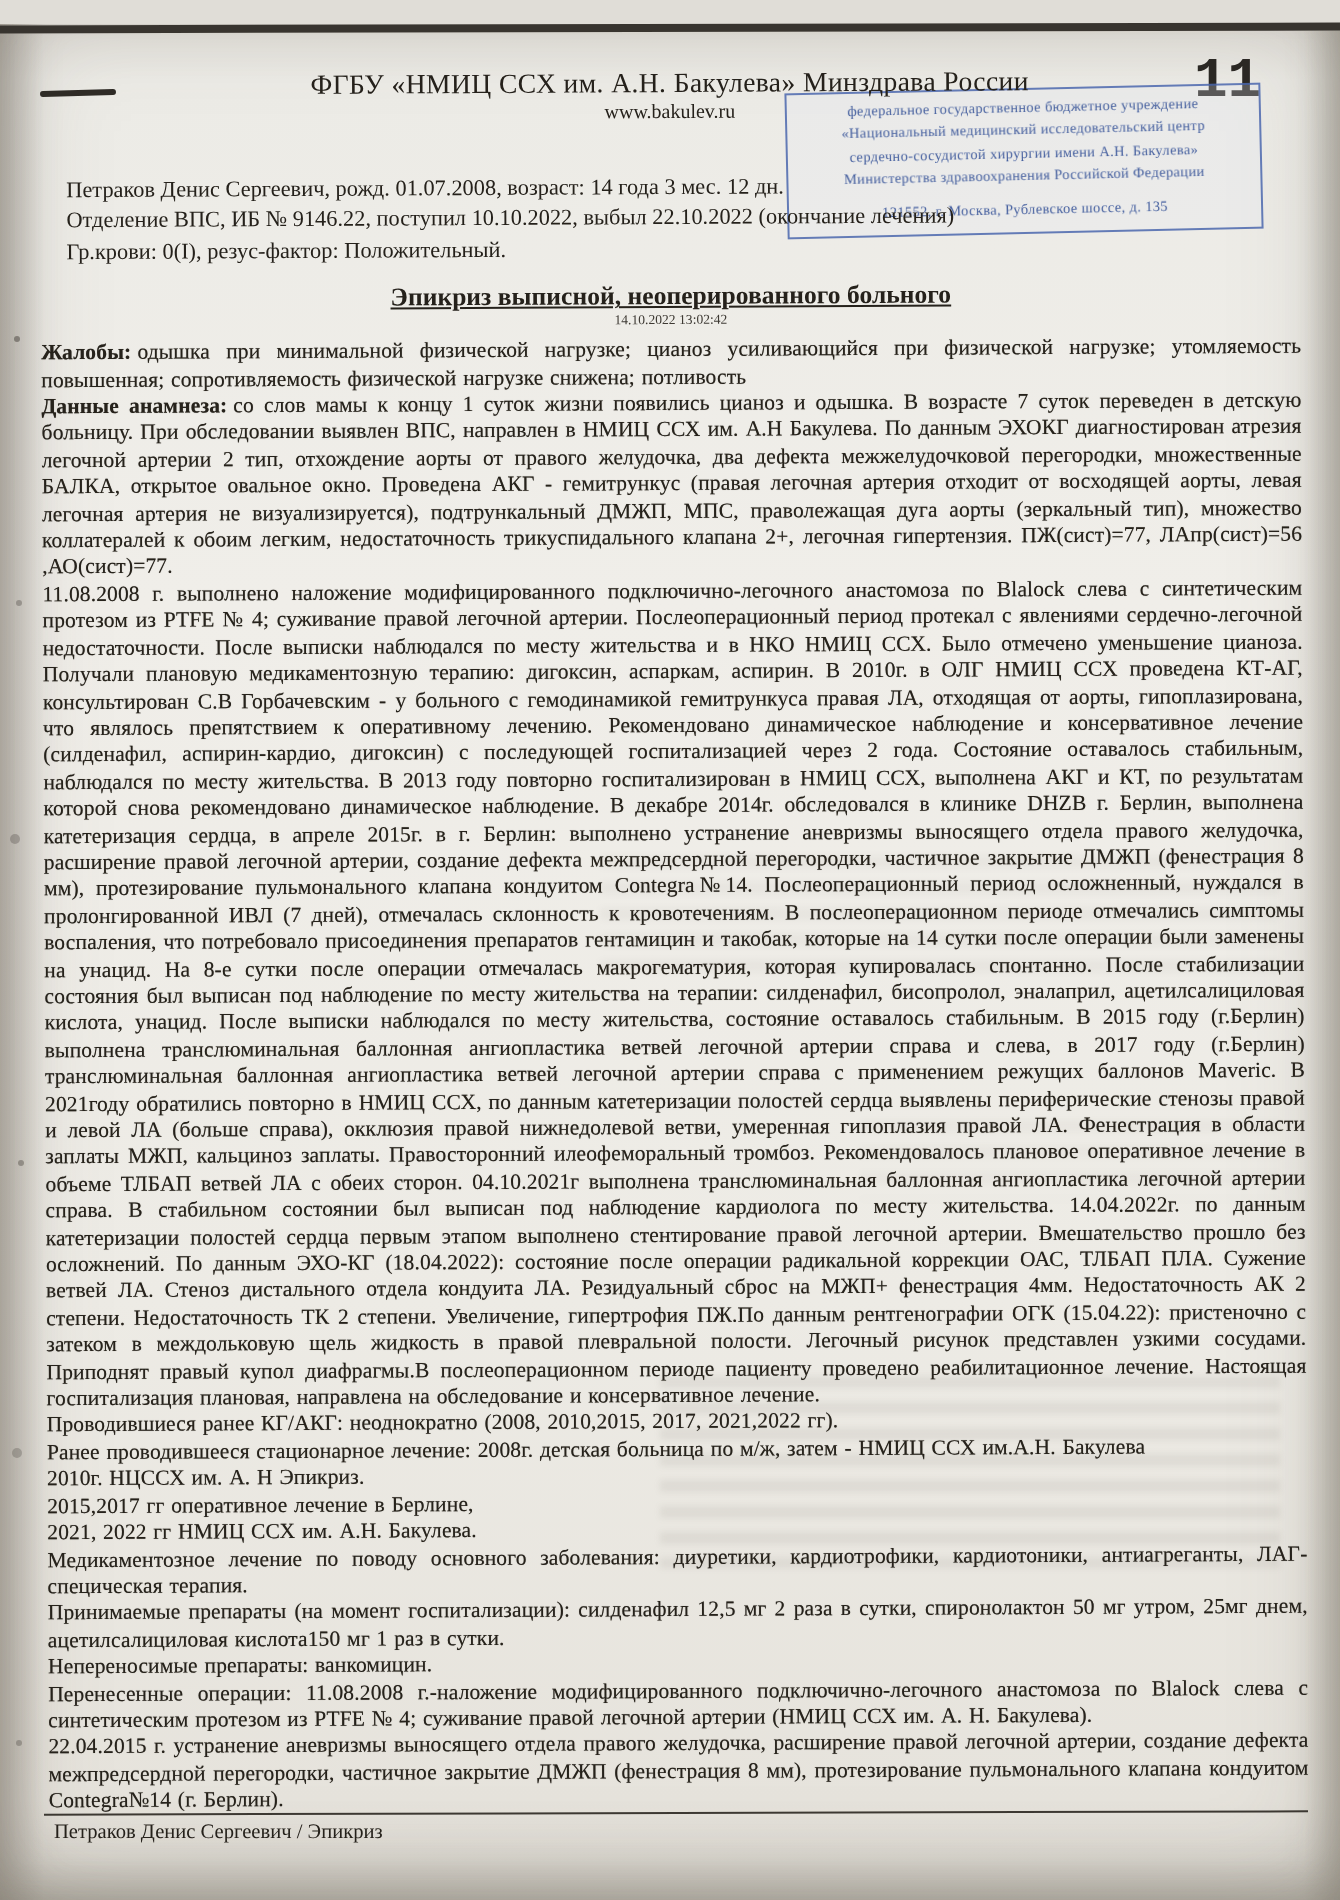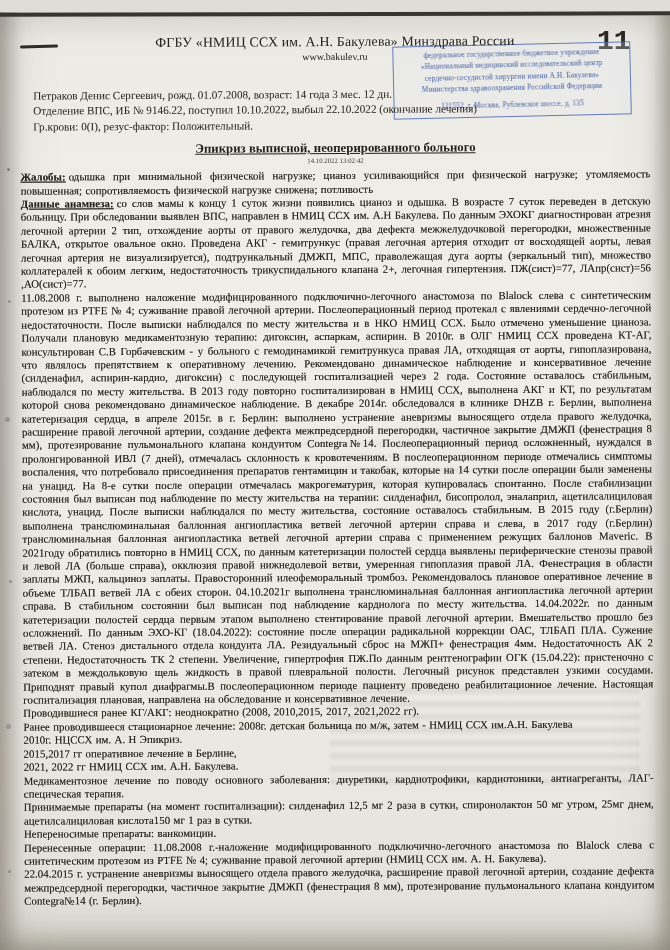--- a/index.html
+++ b/index.html
@@ -40,21 +40,21 @@
   }
   .stamp .addr{margin-top:5px;}
   .page-num{position:absolute;left:597px;top:26px;font-family:Liberation Mono, monospace;font-weight:700;font-size:28px;color:#2b2username;color:#2b2824;}
 
   .patient{margin-top:25px;margin-left:13px;font-size:11.2px;line-height:15.4px;}
   .doc-title{text-align:center;margin-top:8px;font-size:12.8px;font-weight:700;text-decoration:underline;}
   .timestamp{text-align:center;font-size:6.8px;color:#3e3a34;margin-top:1px;}
 
   .body{margin-top:5px;}
   .para{margin:0;text-align:justify;font-size:10.8px;line-height:13.4px;letter-spacing:.05px;word-spacing:.6px;color:#26221b;text-shadow:0 0 .35px rgba(38,34,27,.55);}
-  .lead{font-weight:700;text-decoration:underline;}
+  .lead{font-weight:700;}
   .lead:not(:empty){margin-right:3px;}
 
   .footer-block{position:absolute;left:22px;right:16px;top:906px;}
   .footer-divider{border:0;border-top:1.6px solid #3c3832;margin:0;transform:rotate(-.15deg);}
   .footer-caption{font-size:10.3px;margin-top:4px;margin-left:5px;}
 </style>
 </head>
 <body>
 
 <div class="page">
@@ -103,14 +103,18 @@
       <p class="para"><span class="lead"></span><span>2015,2017 гг оперативное лечение в Берлине,</span></p>
       <p class="para"><span class="lead"></span><span>2021, 2022 гг НМИЦ ССХ им. А.Н. Бакулева.</span></p>
       <p class="para"><span class="lead"></span><span>Медикаментозное лечение по поводу основного заболевания: диуретики, кардиотрофики, кардиотоники, антиагреганты, ЛАГ-специческая терапия.</span></p>
       <p class="para"><span class="lead"></span><span>Принимаемые препараты (на момент госпитализации): силденафил 12,5 мг 2 раза в сутки, спиронолактон 50 мг утром, 25мг днем, ацетилсалициловая кислота150 мг 1 раз в сутки.</span></p>
       <p class="para"><span class="lead"></span><span>Непереносимые препараты: ванкомицин.</span></p>
       <p class="para"><span class="lead"></span><span>Перенесенные операции: 11.08.2008 г.-наложение модифицированного подключично-легочного анастомоза по Blalock слева с синтетическим протезом из PTFE № 4; суживание правой легочной артерии (НМИЦ ССХ им. А. Н. Бакулева).</span></p>
       <p class="para"><span class="lead"></span><span>22.04.2015 г. устранение аневризмы выносящего отдела правого желудочка, расширение правой легочной артерии, создание дефекта межпредсердной перегородки, частичное закрытие ДМЖП (фенестрация 8 мм), протезирование пульмонального клапана кондуитом Contegra№14 (г. Берлин).</span></p>
     </div>
   </div>
 
+  <div class="footer-block">
+    <hr class="footer-divider">
+    <div class="footer-caption">Петраков Денис Сергеевич / Эпикриз</div>
+  </div>
 
 </div>
 
 </body></html>

